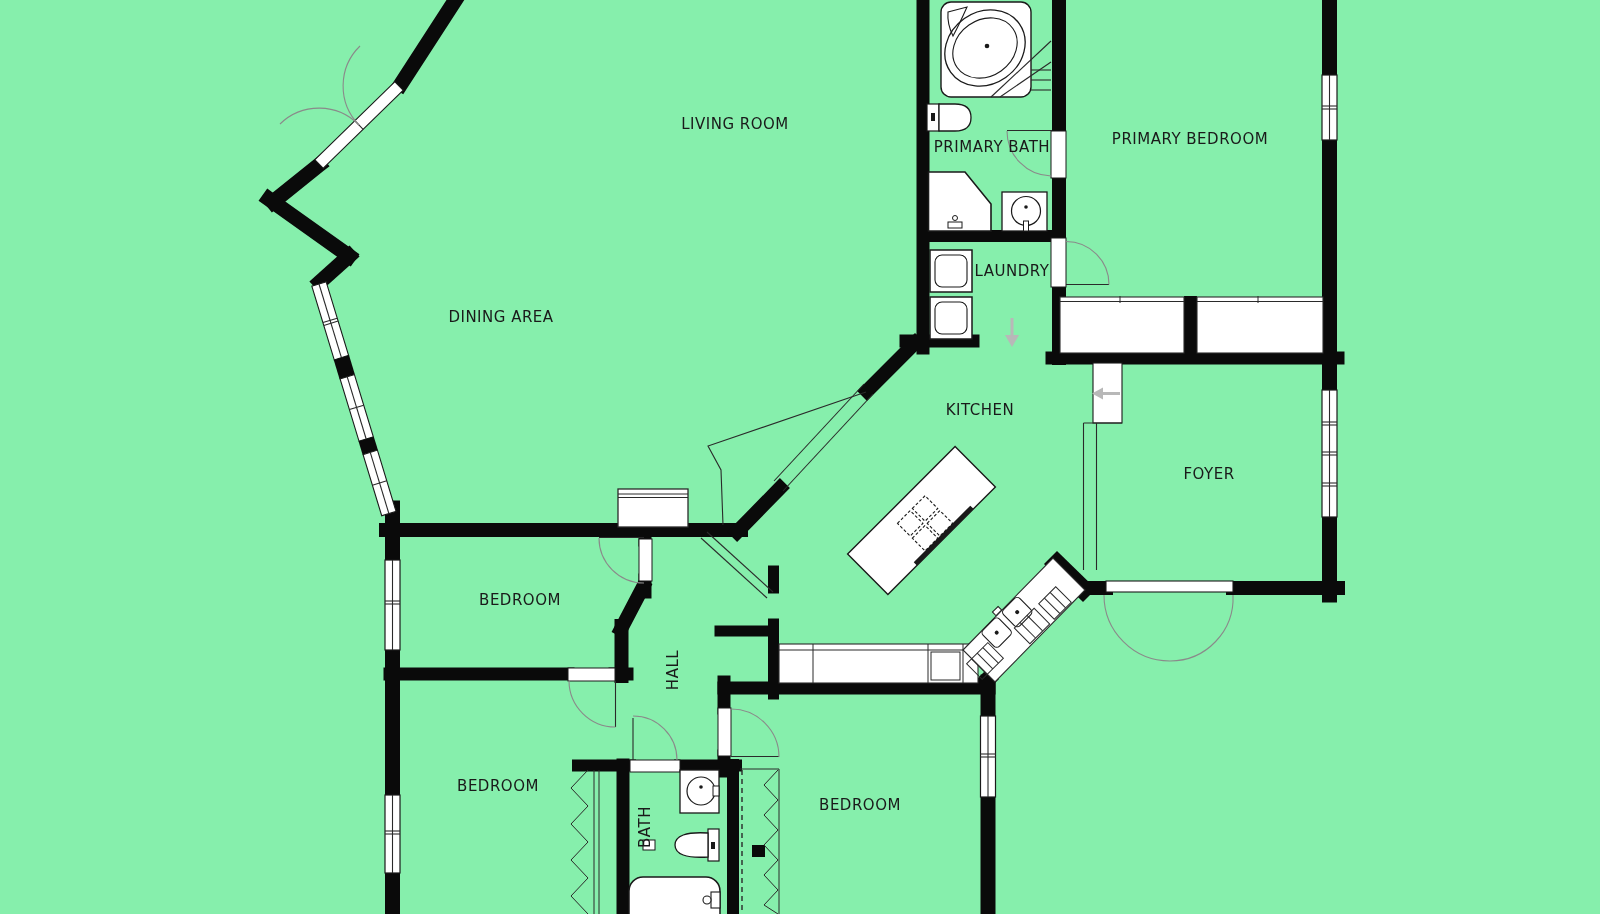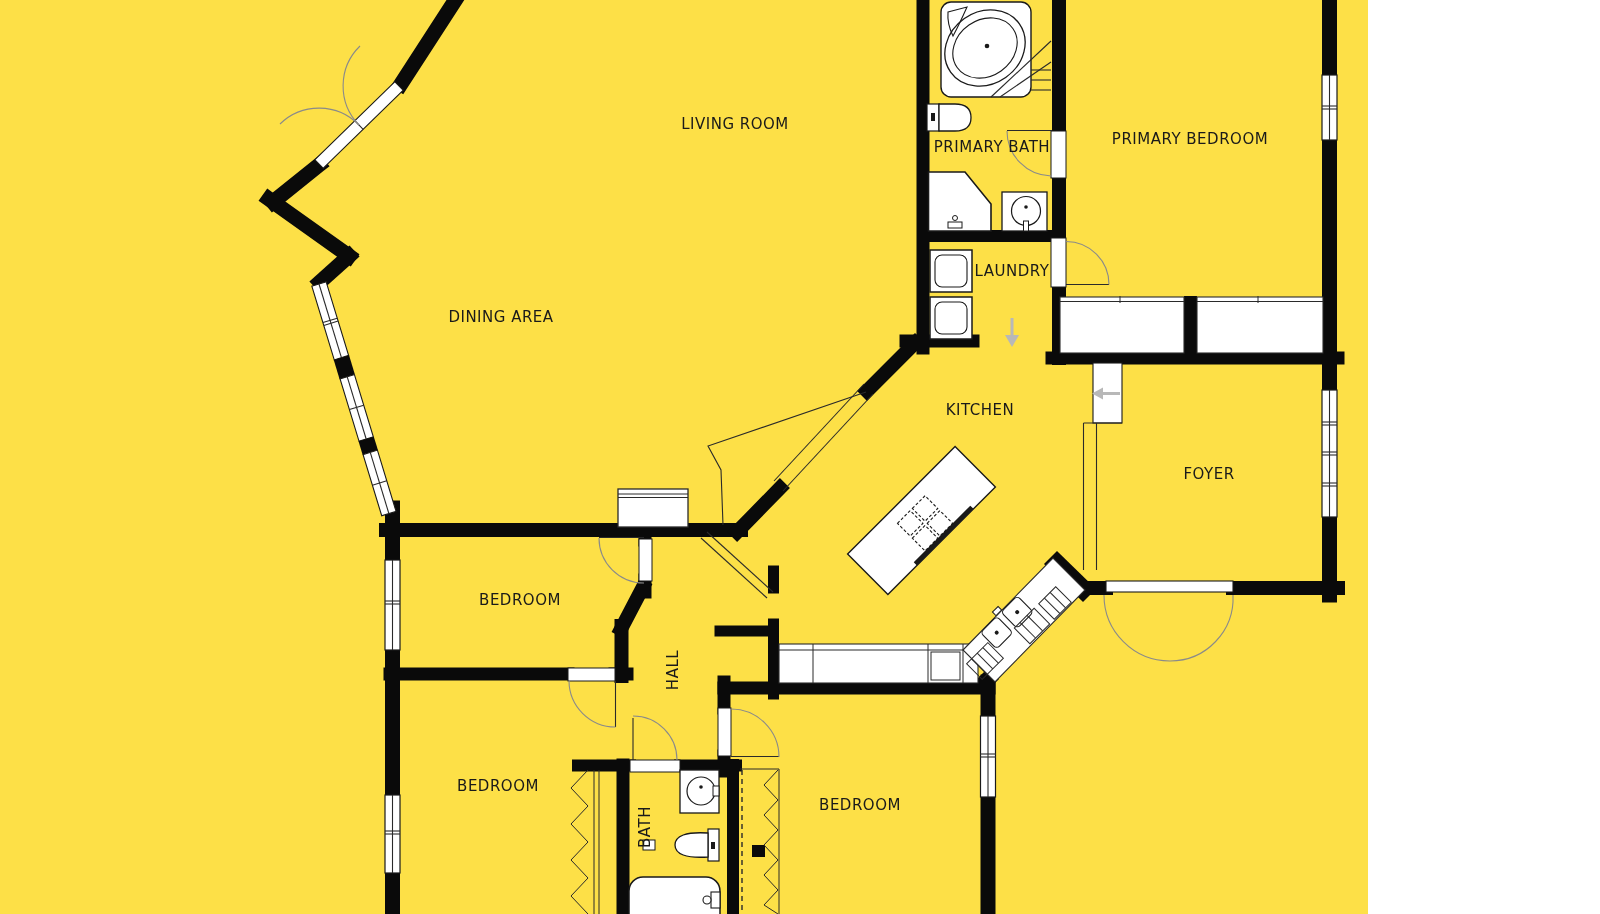--- a/index.html
+++ b/index.html
@@ -1,16 +1,16 @@
 <!DOCTYPE html>
 <html><head>
 <meta charset="utf-8">
 <style>
   html,body{margin:0;padding:0;background:#ffffff;}
-  .page{position:relative;width:1368px;height:914px;background:#fde047;overflow:hidden;
+  .page{position:relative;width:1600px;height:914px;background:#86efac;overflow:hidden;
         font-family:"DejaVu Sans", sans-serif;}
   svg{display:block;}
   text.room-label{font-family:"DejaVu Sans", sans-serif;font-size:15px;fill:#1a1a1a;
        letter-spacing:.5px;text-anchor:middle;}
   .wall{stroke:#0a0a0a;}
   .thin{stroke:#2a2a2a;stroke-width:1.1;fill:none;}
   .fixture{stroke:#1a1a1a;fill:#ffffff;}
   .arc{stroke:#8a8a8a;stroke-width:1.1;fill:none;}
 </style>
 </head>

